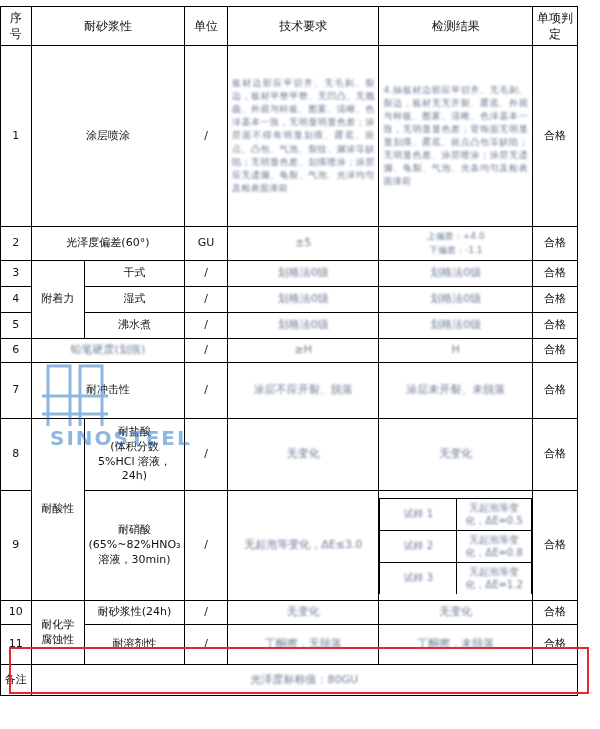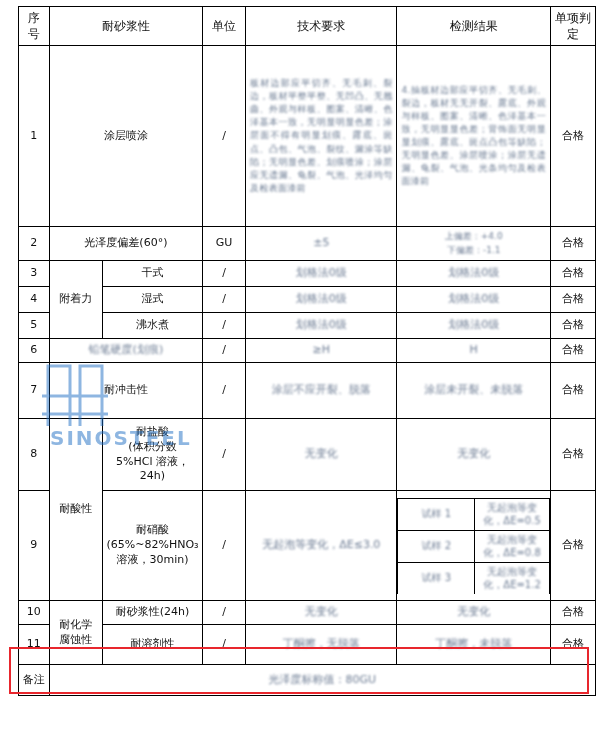--- a/index.html
+++ b/index.html
@@ -9,21 +9,21 @@
     font-family:"DejaVu Sans","Liberation Sans",sans-serif;
     font-size:11px;
     color:#111;
     position:relative;
     overflow:hidden;
   }
   .sheet{position:relative;width:600px;height:729px;}
   table.report{
     border-collapse:collapse;
     width:578px;
-    margin:6px 10px 0 18px;
+    margin:6px 10px 0 0;
     table-layout:fixed;
   }
   table.report td,table.report th{
     border:1px solid #000;
     text-align:center;
     vertical-align:middle;
     padding:2px 3px;
     line-height:1.35;
     font-weight:normal;
     word-break:break-all;

